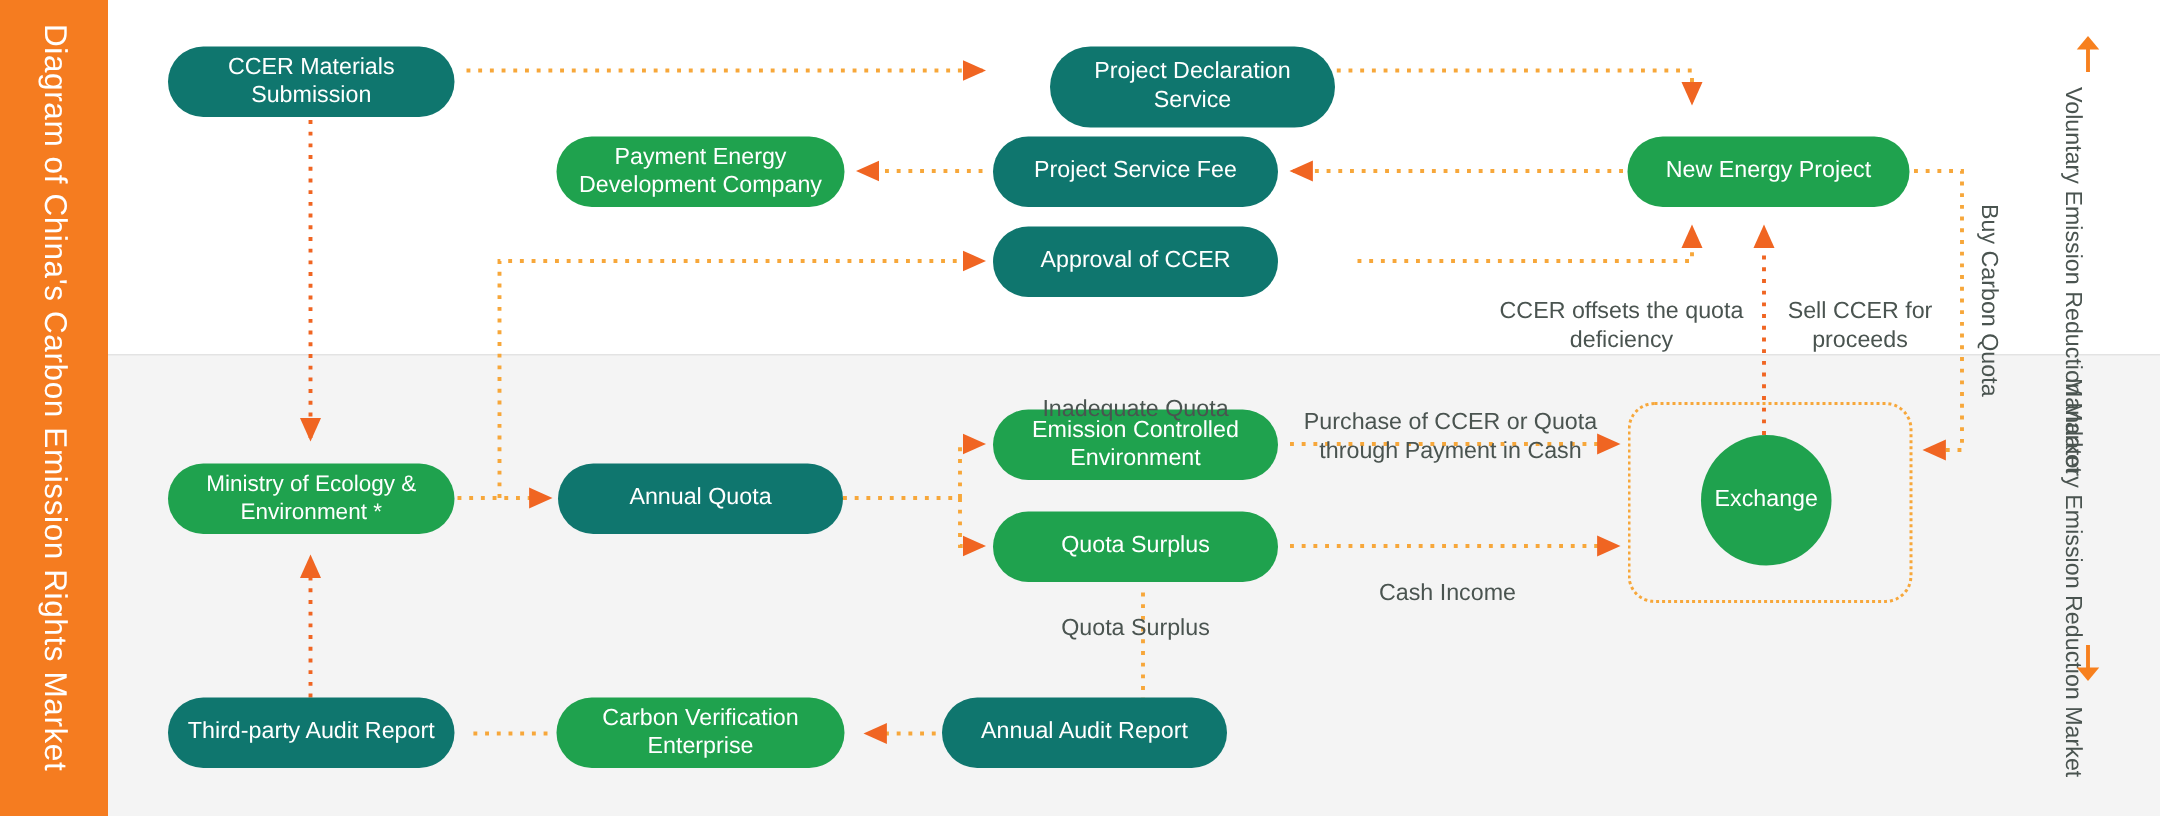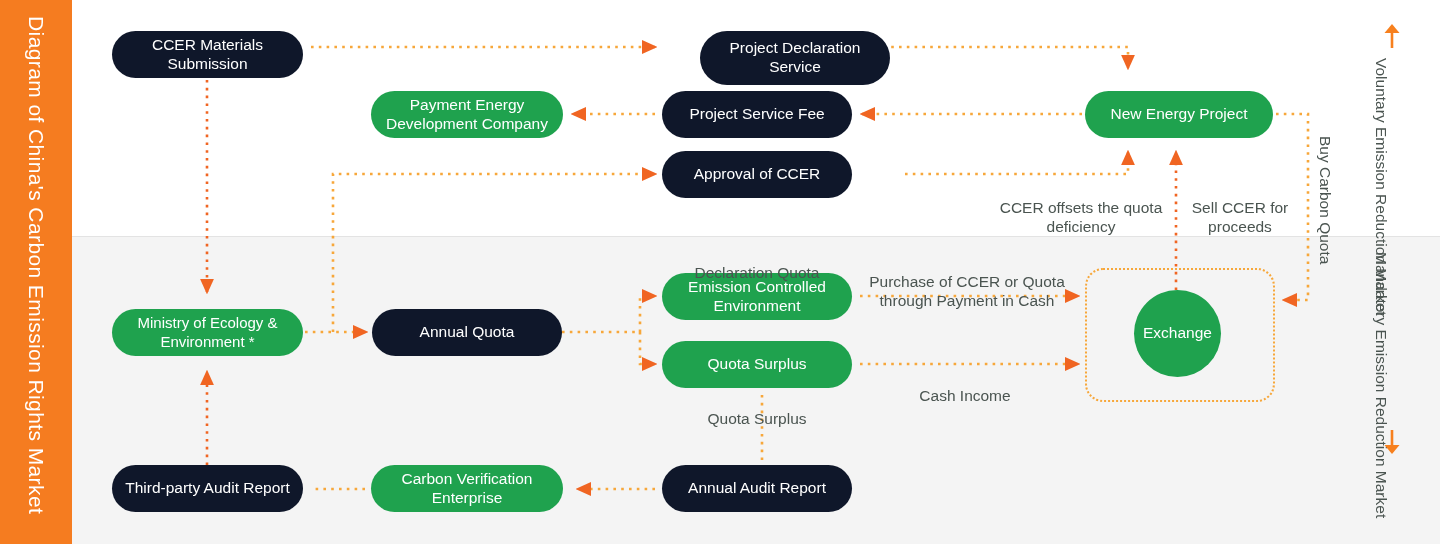--- a/index.html
+++ b/index.html
@@ -10,21 +10,21 @@
   .sidebar{position:absolute;left:0;top:0;width:72px;height:544px;background:#F57C20;z-index:5;}
   .sidebar-label{position:absolute;left:0;top:0;width:544px;height:72px;
       transform-origin:0 0;transform:rotate(90deg) translateX(0px) translateY(-72px);
       display:flex;align-items:center;justify-content:flex-start;
       color:#fff;font-size:21px;letter-spacing:.4px;padding-left:16px;box-sizing:border-box;
       writing-mode:horizontal-tb;}
   svg.wires{position:absolute;left:0;top:0;width:1440px;height:544px;z-index:2;}
   .node{position:absolute;z-index:3;display:flex;align-items:center;justify-content:center;
         text-align:center;color:#fff;border-radius:999px;font-size:15.5px;line-height:1.22;
         box-sizing:border-box;padding:4px 10px;}
-  .node.orange{background:#0f172a;}
+  .node.orange{background:#0f766e;}
   .node.green{background:#1FA24E;}
   .node.circle{border-radius:50%;}
   .lbl{position:absolute;z-index:4;color:#4a5450;font-size:15.5px;line-height:1.25;text-align:center;margin-top:12px;}
   .vlbl{position:absolute;z-index:4;color:#4a5450;font-size:15.5px;line-height:1.25;
         writing-mode:vertical-rl;text-orientation:mixed;white-space:nowrap;}
   .exch-box{position:absolute;z-index:1;border:2.5px dotted #F7A73A;border-radius:18px;}
 </style>
 </head>
 <body>
 
@@ -129,29 +129,29 @@
   </div>
 
   <div class="node orange" style="left:112px;top:465px;width:191px;height:47px;">
     <span>Third-party Audit Report</span>
   </div>
 
   <div class="node green" style="left:371px;top:465px;width:192px;height:47px;">
     <span>Carbon Verification Enterprise</span>
   </div>
 
-  <div class="node orange" style="left:662px;top:465px;width:190px;height:47px;">
+  <div class="node orange" style="left:628px;top:465px;width:190px;height:47px;">
     <span>Annual Audit Report</span>
   </div>
 
   <div class="lbl" style="left:975px;top:186px;width:212px;">CCER offsets the quota deficiency</div>
 
   <div class="lbl" style="left:1190px;top:186px;width:100px;">Sell CCER for proceeds</div>
 
-  <div class="lbl" style="left:662px;top:251px;width:190px;">Declaration Quota</div>
+  <div class="lbl" style="left:662px;top:251px;width:190px;">Inadequate Quota</div>
 
   <div class="lbl" style="left:662px;top:397px;width:190px;">Quota Surplus</div>
 
   <div class="lbl" style="left:860px;top:260px;width:214px;">Purchase of CCER or Quota through Payment in Cash</div>
 
 
   <div class="lbl" style="left:880px;top:374px;width:170px;">Cash Income</div>
 
   <div class="vlbl" style="left:1316px;top:136px;">Buy Carbon Quota</div>
 

